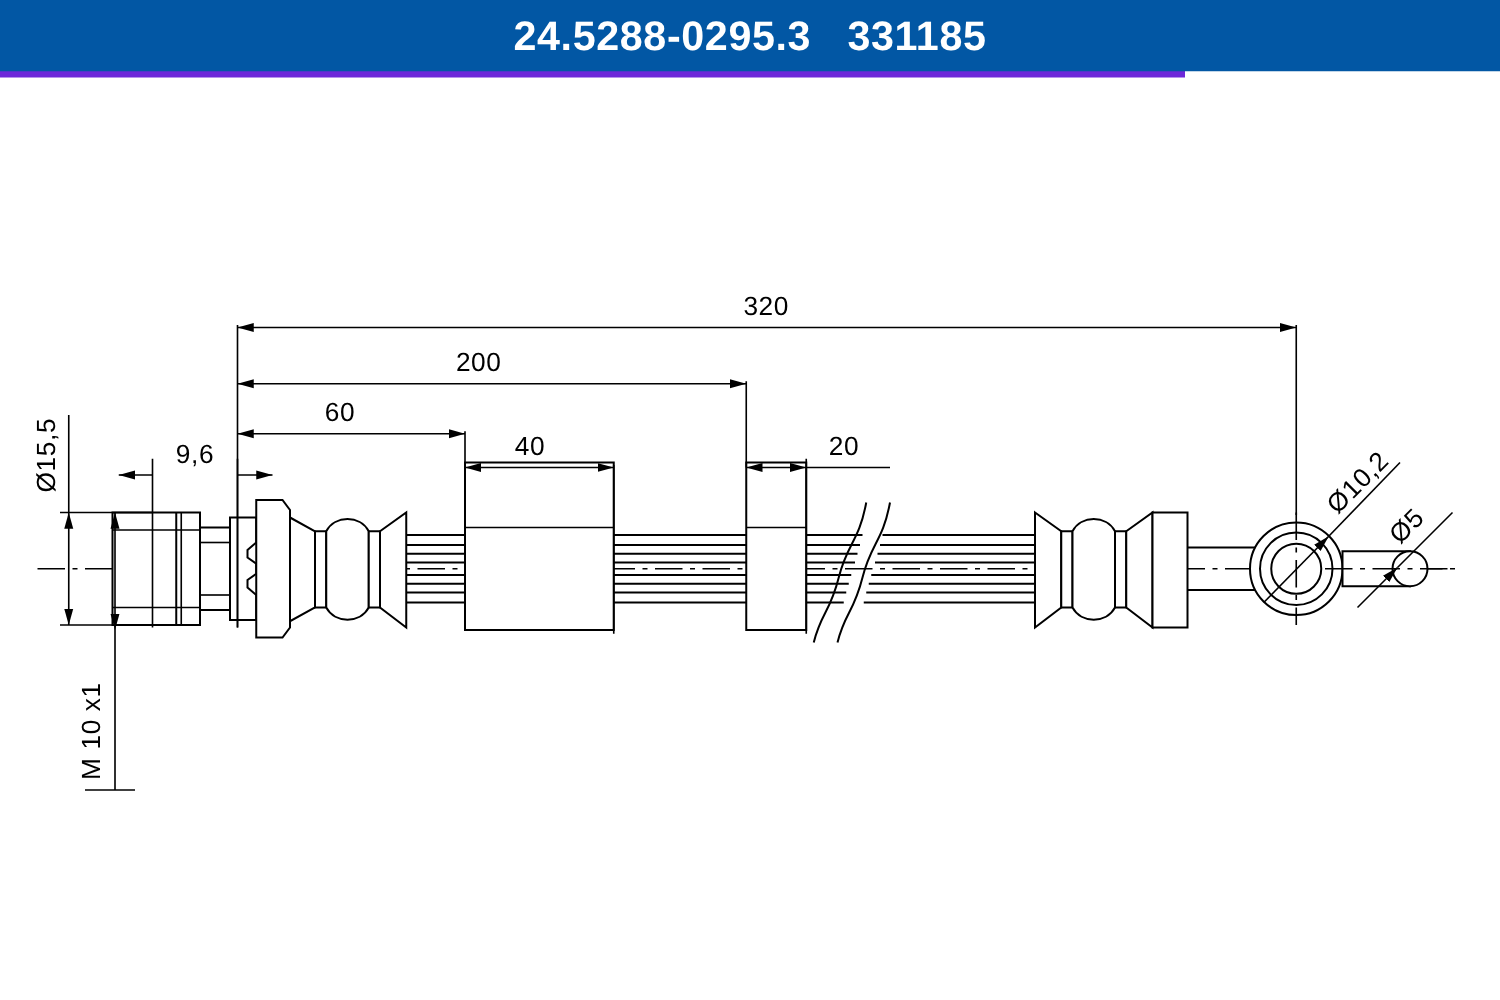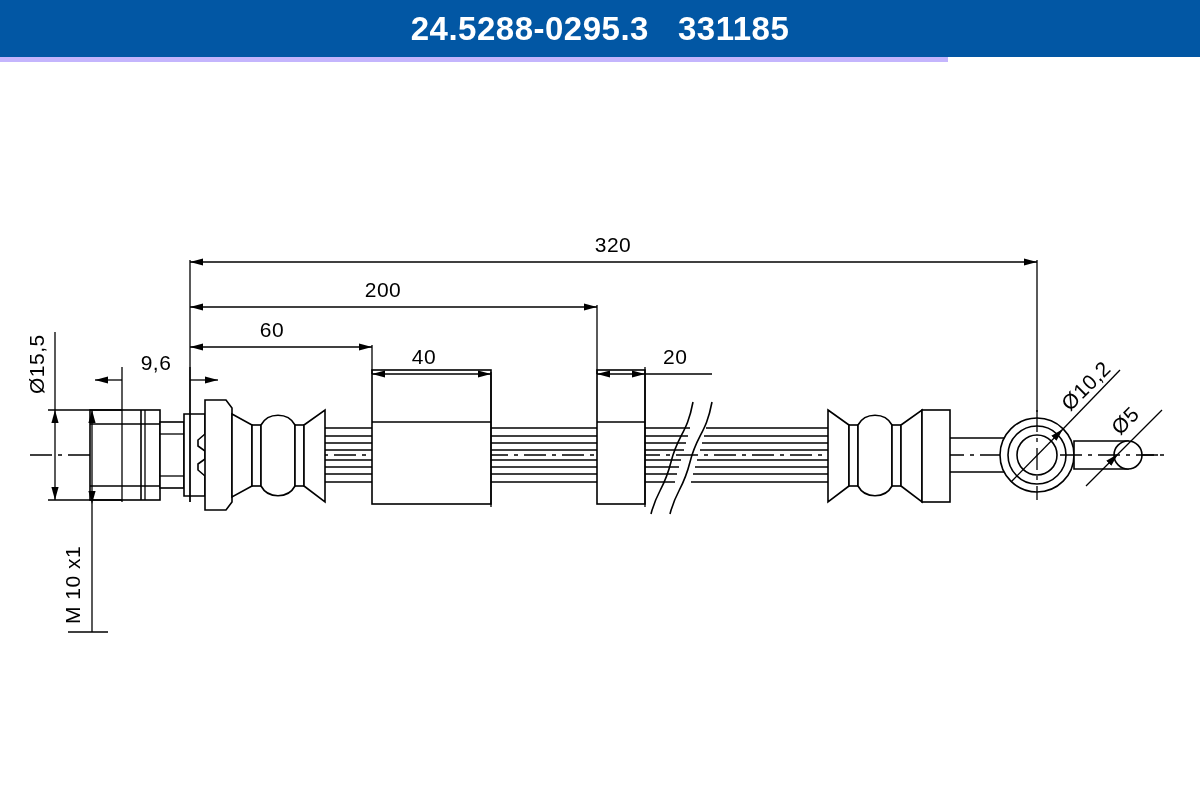--- a/index.html
+++ b/index.html
@@ -10,21 +10,21 @@
   body {
     width: 1200px;
     height: 800px;
     font-family: "Liberation Sans", sans-serif;
     overflow: hidden;
   }
   #page {
     position: relative;
     width: 948px;
     height: 800px;
-    background: #c4b5fd;
+    background: #6d28d9;
   }
   #title-bar {
     position: absolute;
     left: 0;
     top: 0;
     width: 1200px;
     height: 57px;
     background: #0257a4;
     display: flex;
     align-items: center;

